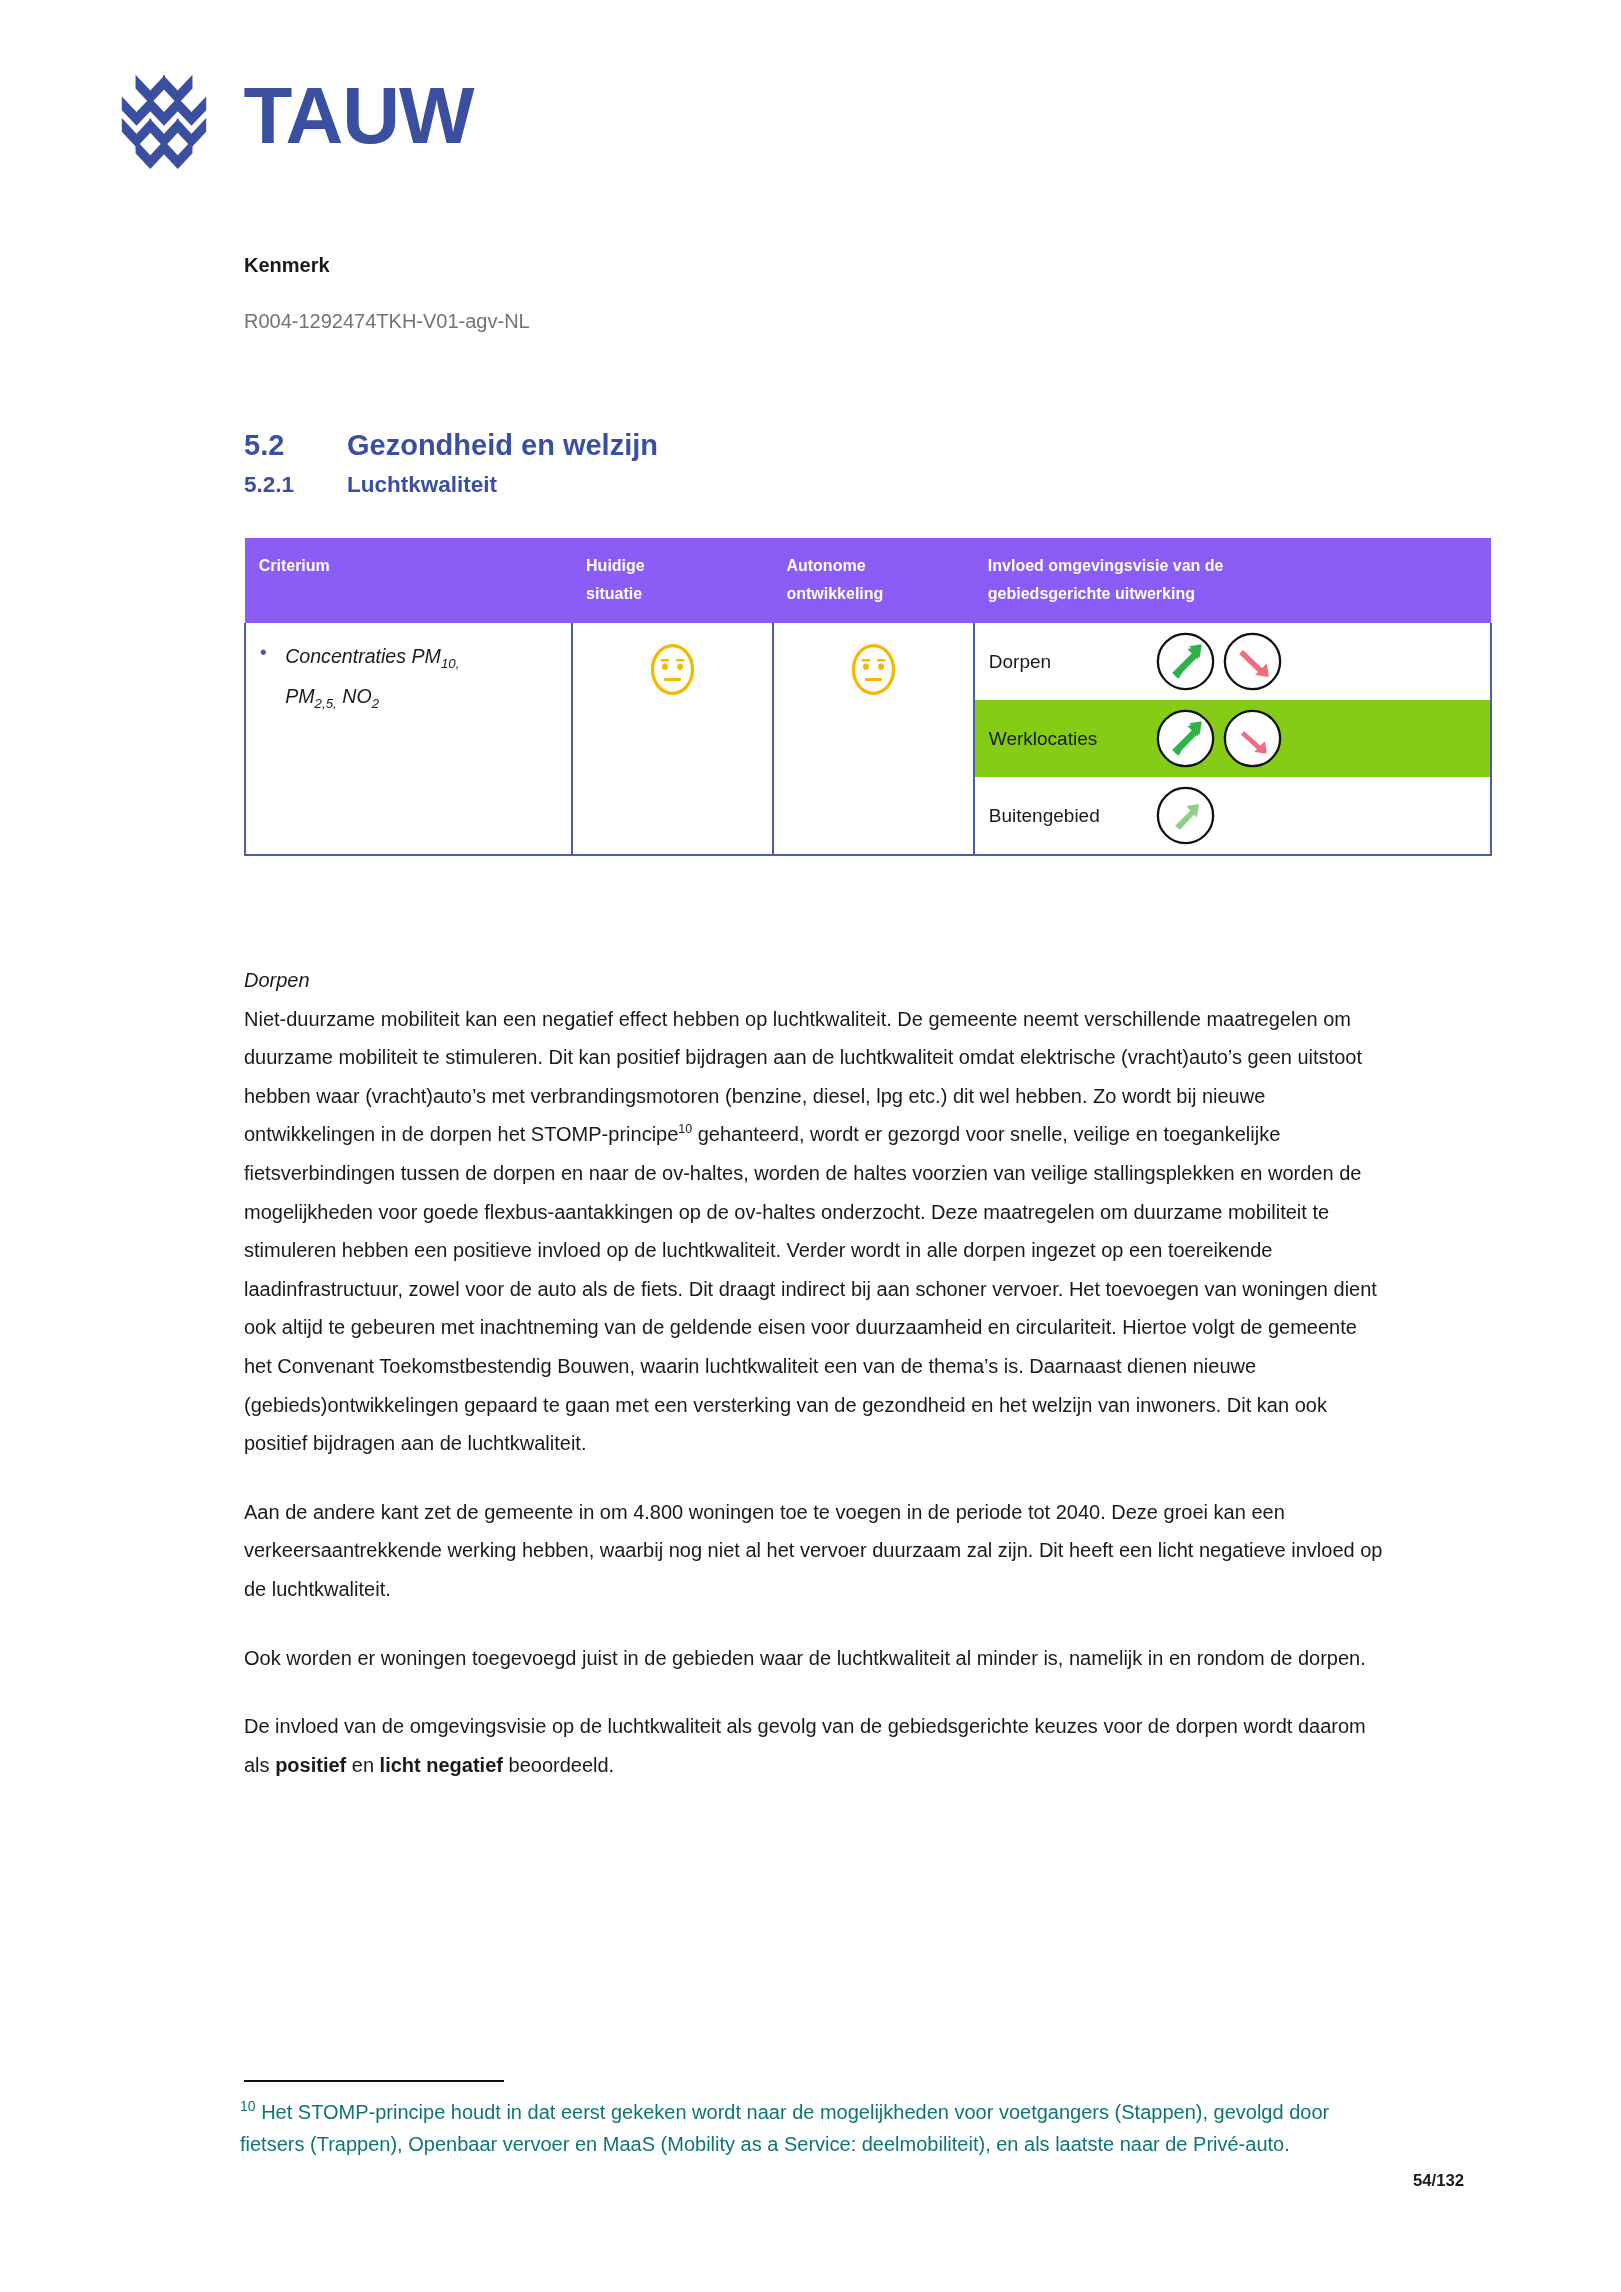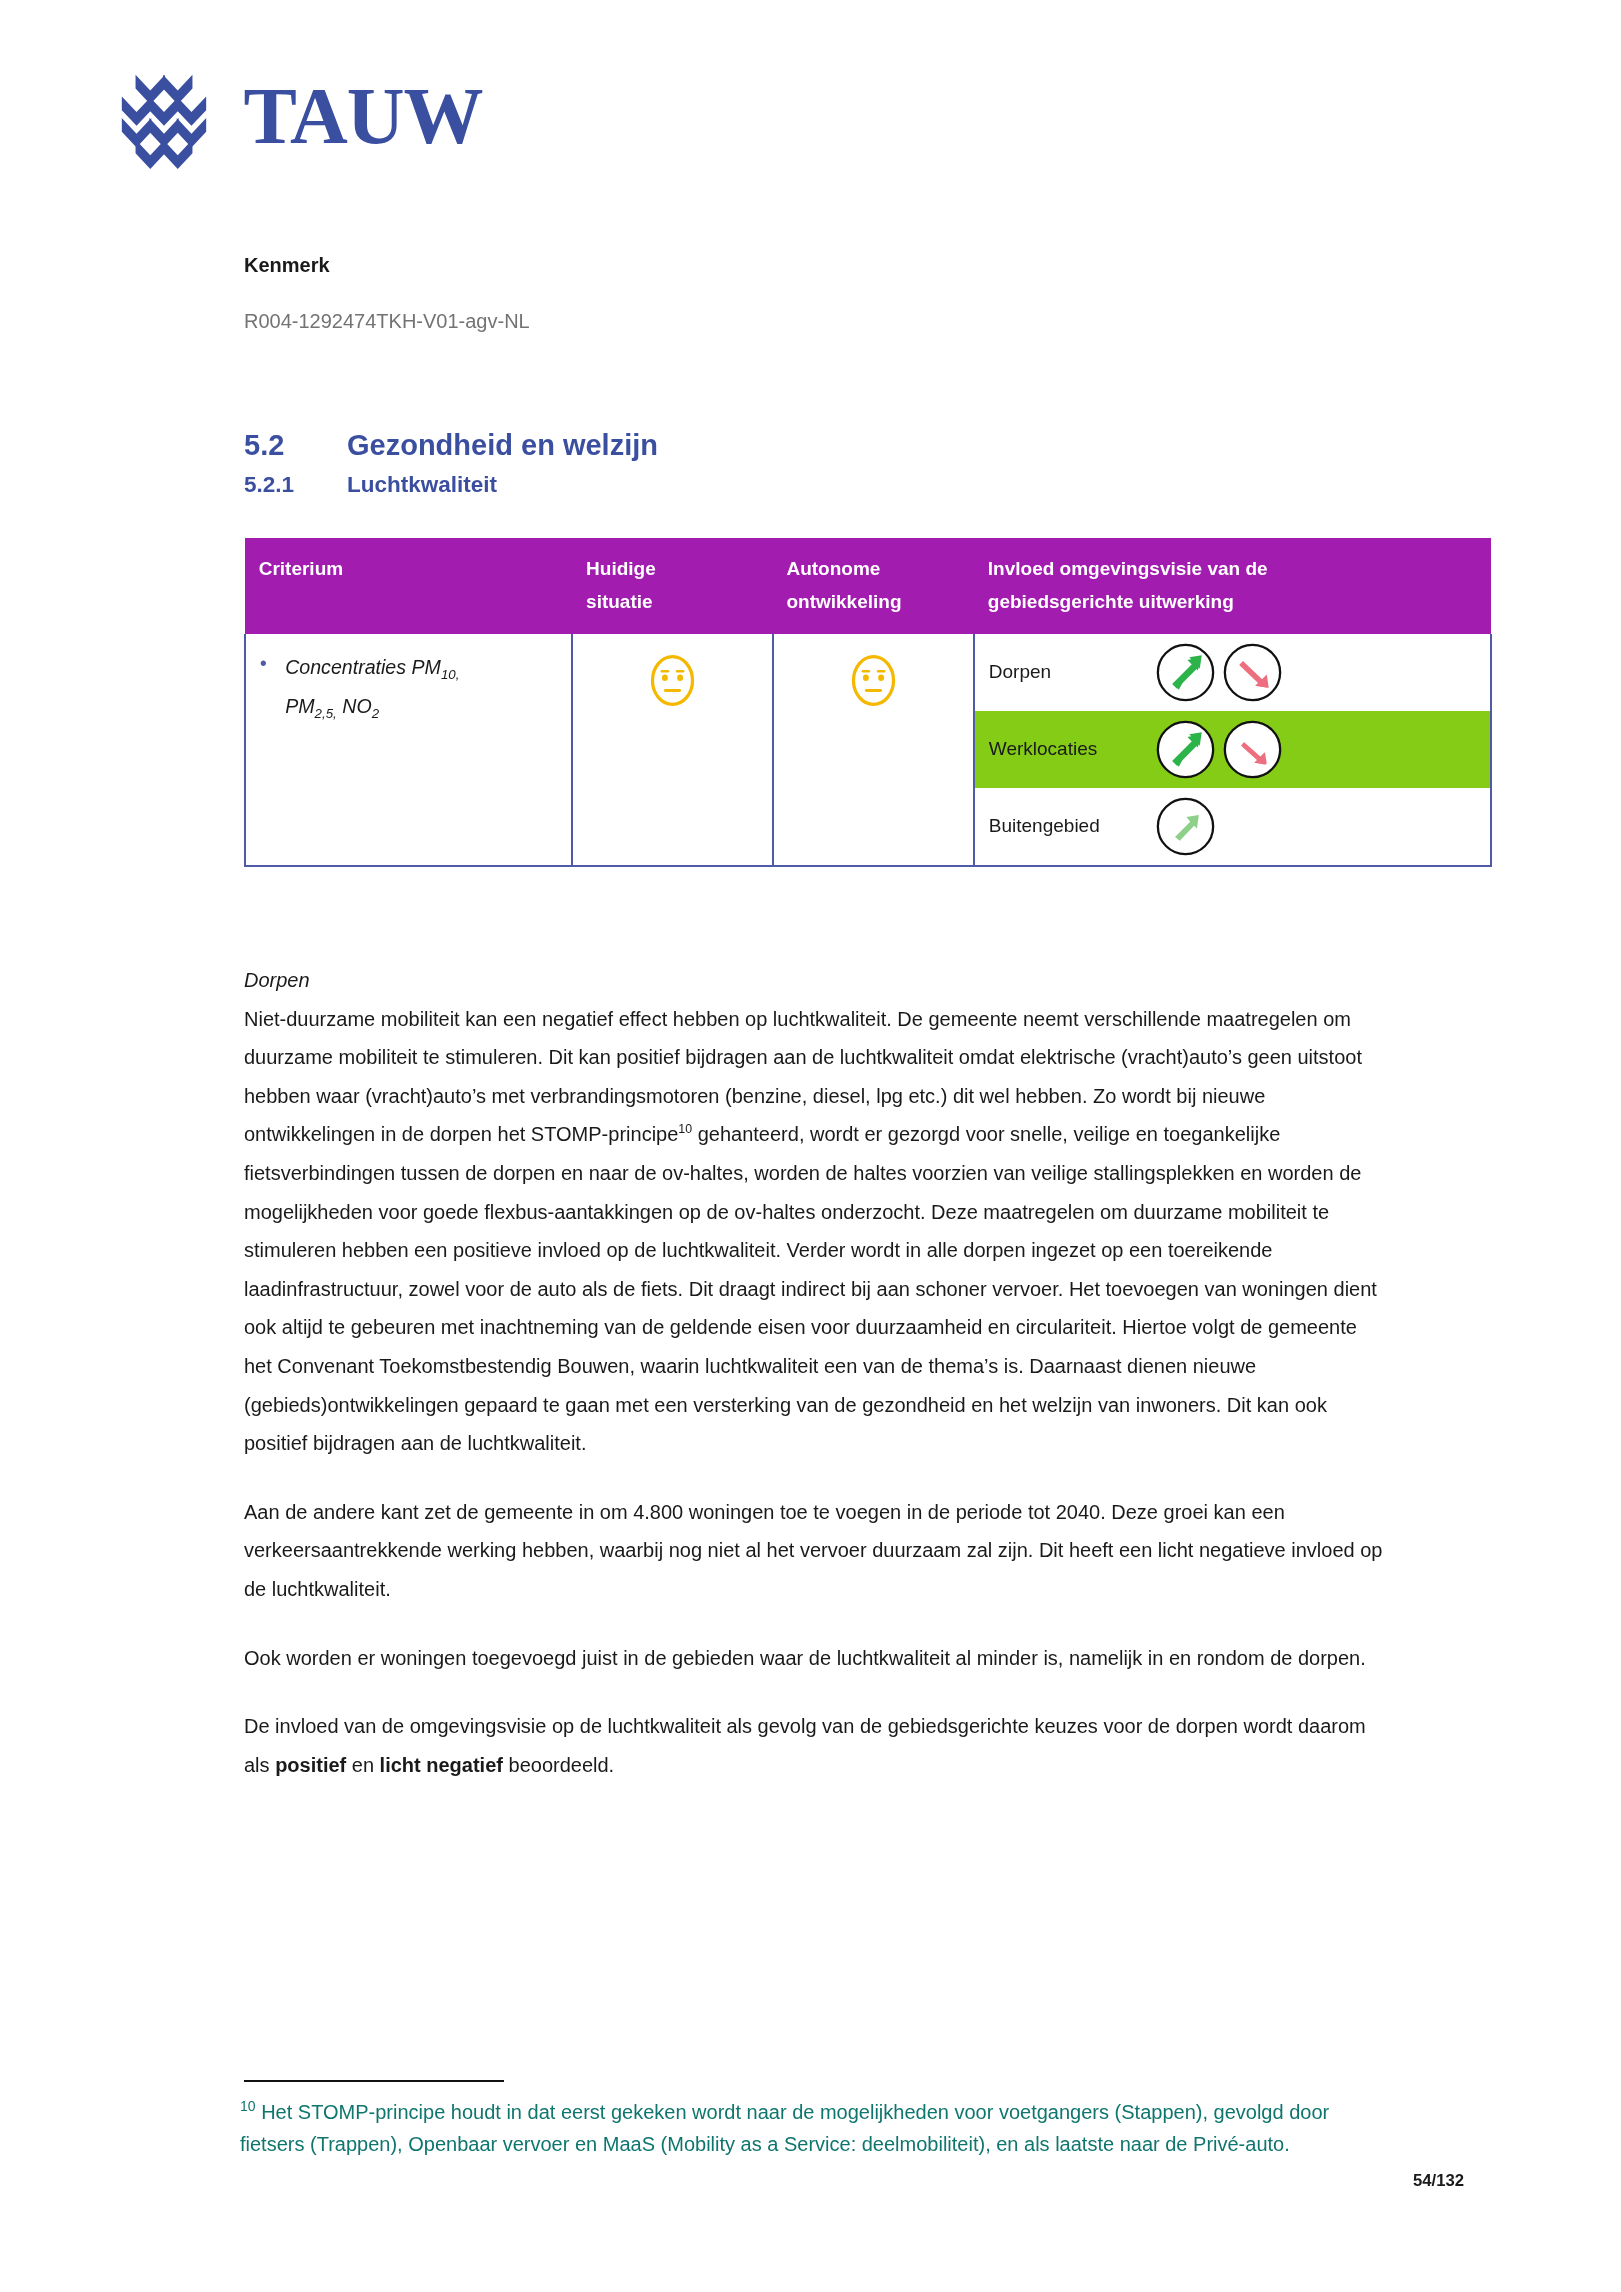--- a/index.html
+++ b/index.html
@@ -24,21 +24,21 @@
   .logo-block {
     position: absolute;
     left: 106px;
     top: 67px;
     display: flex;
     align-items: center;
     gap: 21.6px;
   }
   .logo-mark { width: 116px; height: 103px; display:block; }
   .logo-word {
-    font-family: Liberation Serif, serif;
+    font-family: Liberation Sans, sans-serif;
     font-size: 80px;
     font-weight: 700;
     letter-spacing: -1px;
     color: #3b4fa0;
     line-height: 1;
     padding-bottom: 5.9px;
   }
 
   
   .kenmerk {
@@ -84,23 +84,23 @@
     left: 244px;
     top: 538px;
     width: 1137px;
   }
   table.assess {
     border-collapse: collapse;
     width: 100%;
     table-layout: fixed;
   }
   table.assess thead th {
-    background: #a21caf;
+    background: #8b5cf6;
     color: #ffffff;
-    font-size: 19px;
+    font-size: 16px;
     font-weight: 700;
     text-align: left;
     padding: 13.7px 13.7px 15.7px 13.7px;
     vertical-align: top;
     line-height: 1.75;
     border: none;
   }
   table.assess thead th.c1 { width: 300px; }
   table.assess thead th.c2 { width: 173px; }
   table.assess thead th.c3 { width: 174px; }

